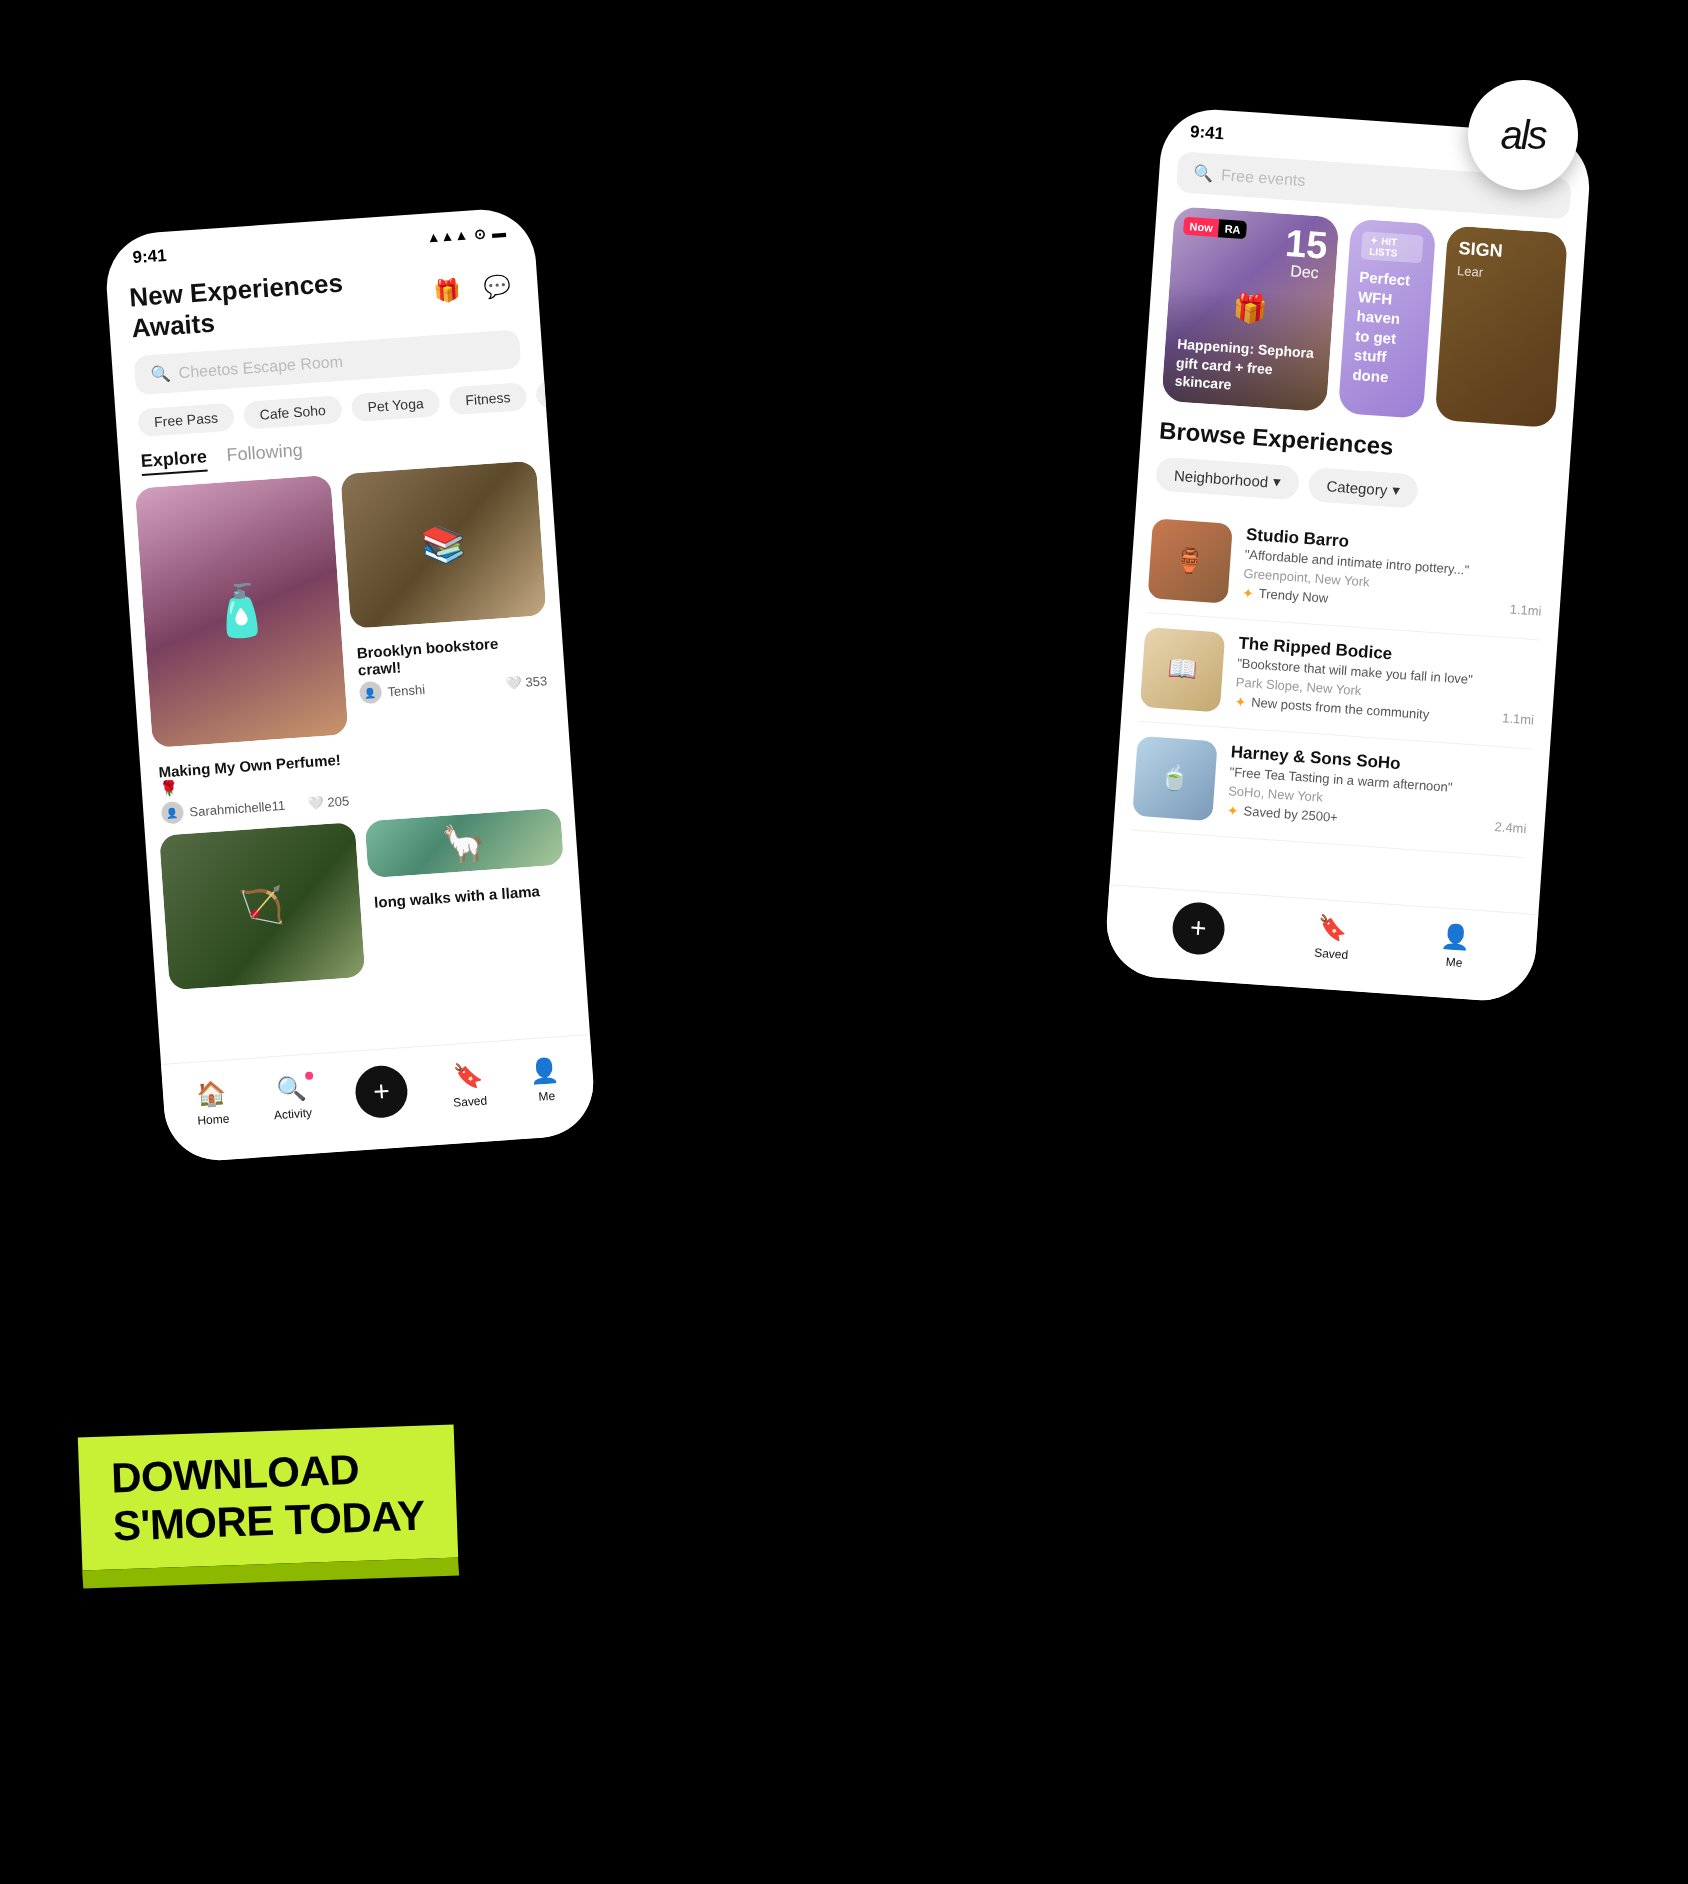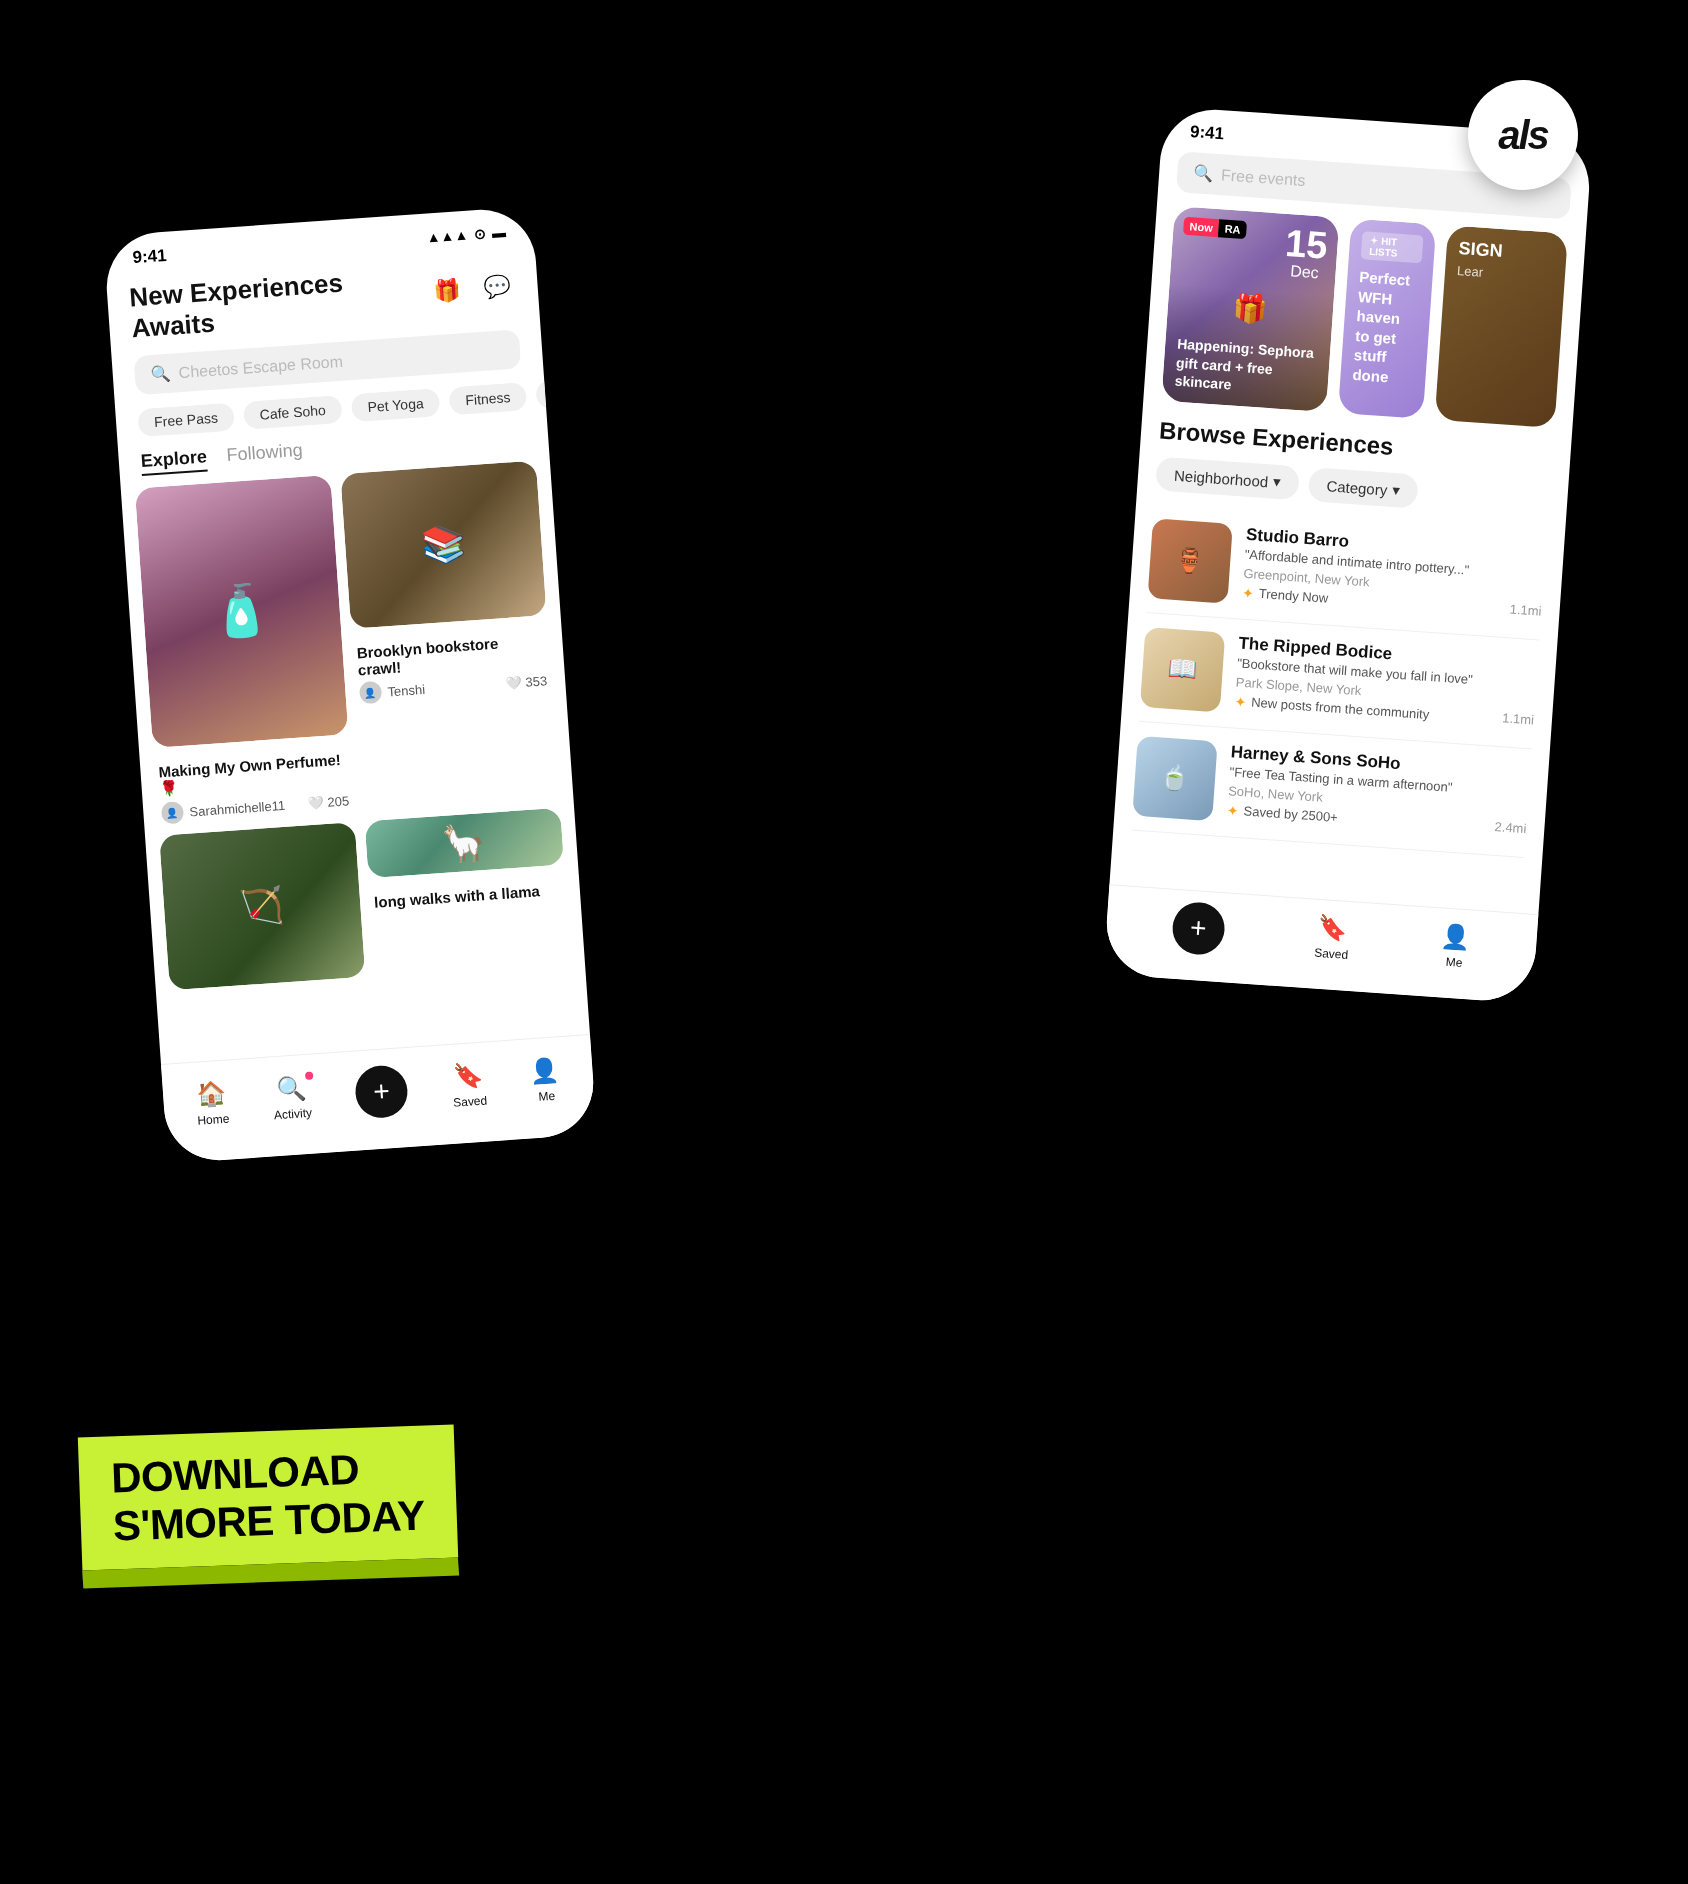--- a/index.html
+++ b/index.html
@@ -430,21 +430,21 @@
       right: 110px;
       top: 80px;
       width: 110px;
       height: 110px;
       background: #fff;
       border-radius: 50%;
       display: flex;
       align-items: center;
       justify-content: center;
       font-size: 36px;
-      font-weight: 700;
+      font-weight: 400;
       color: #111;
       z-index: 20;
       box-shadow: 0 4px 20px rgba(0,0,0,0.3);
       font-style: italic;
       letter-spacing: -1px;
     }
 
     
     .sephora-overlay {
       position: absolute;

